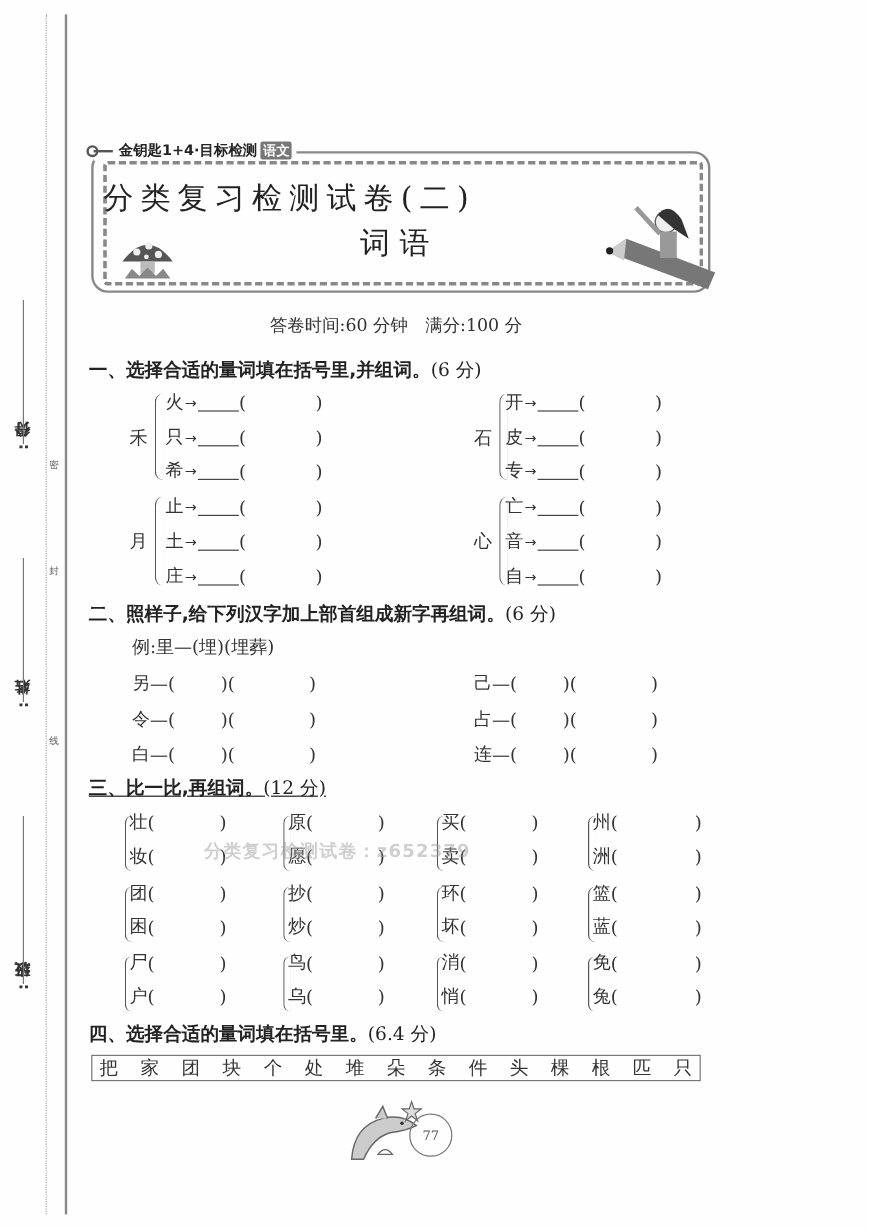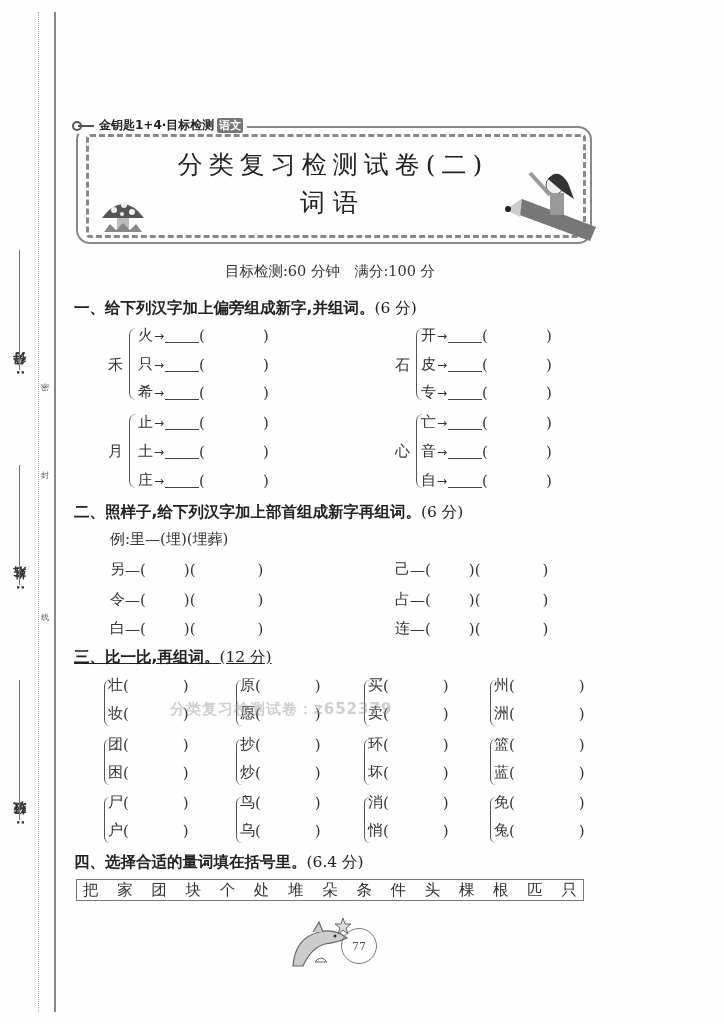--- a/index.html
+++ b/index.html
@@ -15,21 +15,21 @@
   .vline{display:inline-block;width:1px;background:#777;margin-bottom:4px;}
   .seal{left:41px;font-size:8px;color:#555;font-family:"DejaVu Sans",sans-serif;}
   
   .banner{left:76px;top:126px;width:512px;height:114px;border:2px solid #888;border-radius:14px;}
   .banner-inner{left:86px;top:134px;width:494px;height:98px;border:3px dashed #888;border-radius:4px;}
   .brand{left:78px;top:117px;font-family:"DejaVu Sans",sans-serif;font-weight:bold;font-size:12px;color:#222;
          background:#fefefe;padding:0 4px 0 0;display:flex;align-items:center;gap:3px;}
   .brand .key{display:inline-block;width:16px;height:2px;background:#555;position:relative;margin-right:2px;}
   .brand .key:before{content:"";position:absolute;left:-6px;top:-4px;width:6px;height:6px;border:2px solid #555;border-radius:50%;}
   .subject{background:#777;color:#fff;padding:0 2px;font-size:11px;border-radius:2px;}
-  .title{left:86px;top:148px;width:494px;text-align:center;font-size:25px;letter-spacing:6px;color:#222;}
+  .title{left:86px;top:148px;width:494px;font-size:25px;letter-spacing:6px;color:#222;}
   .subtitle{left:86px;top:186px;width:494px;text-align:center;font-size:25px;letter-spacing:8px;color:#222;}
   .timeinfo{left:70px;top:262px;width:520px;text-align:center;font-size:14.5px;color:#333;}
   .sec-title{left:74px;font-family:"DejaVu Sans","Liberation Sans",sans-serif;font-size:15.5px;font-weight:bold;color:#222;}
   .sec-title .pts{font-weight:normal;font-family:"DejaVu Serif",serif;}
   .txt{font-size:15px;color:#333;white-space:pre;}
   .brace{border-left:1.5px solid #555;border-radius:8px 0 0 8px;}
   .blank{display:inline-block;width:34px;border-bottom:1px solid #444;height:14px;vertical-align:baseline;}
   .row{position:absolute;font-size:15px;color:#333;white-space:pre;display:flex;align-items:center;}
   .arrow{font-family:"DejaVu Sans",sans-serif;font-size:12px;margin:0 1px;}
   .wordbox{left:76px;top:879px;width:508px;height:22px;border:1.5px solid #777;display:flex;justify-content:space-between;
@@ -83,24 +83,24 @@
 <svg class="abs" style="left:500px;top:165px;" width="100" height="80">
   <path d="M6 45 L22 34 L96 62 L90 76 Z" fill="#777"></path>
   <path d="M6 45 L22 34 L20 52 Z" fill="#ccc"></path>
   <circle cx="8" cy="44" r="3" fill="#222"></circle>
   <circle cx="55" cy="20" r="9" fill="#eee" stroke="#555"></circle>
   <path d="M48 14 Q58 2 68 18 L74 34 L62 26 Z" fill="#333"></path>
   <rect x="50" y="28" width="14" height="22" fill="#999"></rect>
   <line x1="50" y1="30" x2="30" y2="8" stroke="#999" stroke-width="4"></line>
 </svg>
 
-<div class="abs timeinfo">目标检测:60 分钟　满分:100 分</div>
+<div class="abs timeinfo">答卷时间:60 分钟　满分:100 分</div>
 
 <div class="abs sec-title" style="top:298px;">
-  <span>一、给下列汉字加上偏旁组成新字,并组词。</span><span class="pts">(6 分)</span>
+  <span>一、选择合适的量词填在括号里,并组词。</span><span class="pts">(6 分)</span>
 </div>
 
 <div class="abs txt" style="left:108px;top:356px;">禾</div>
 <div class="abs brace" style="left:129px;top:328px;height:72px;width:6px;"></div>
 <div class="row" style="left:138px;top:326px;"><span>火</span><span class="arrow">→</span><span class="blank"></span><span>(</span><span style="display:inline-block;width:58px;"></span><span>)</span></div>
 <div class="row" style="left:138px;top:355px;"><span>只</span><span class="arrow">→</span><span class="blank"></span><span>(</span><span style="display:inline-block;width:58px;"></span><span>)</span></div>
 <div class="row" style="left:138px;top:383px;"><span>希</span><span class="arrow">→</span><span class="blank"></span><span>(</span><span style="display:inline-block;width:58px;"></span><span>)</span></div>
 
 <div class="abs txt" style="left:108px;top:442px;">月</div>
 <div class="abs brace" style="left:129px;top:414px;height:74px;width:6px;"></div>

